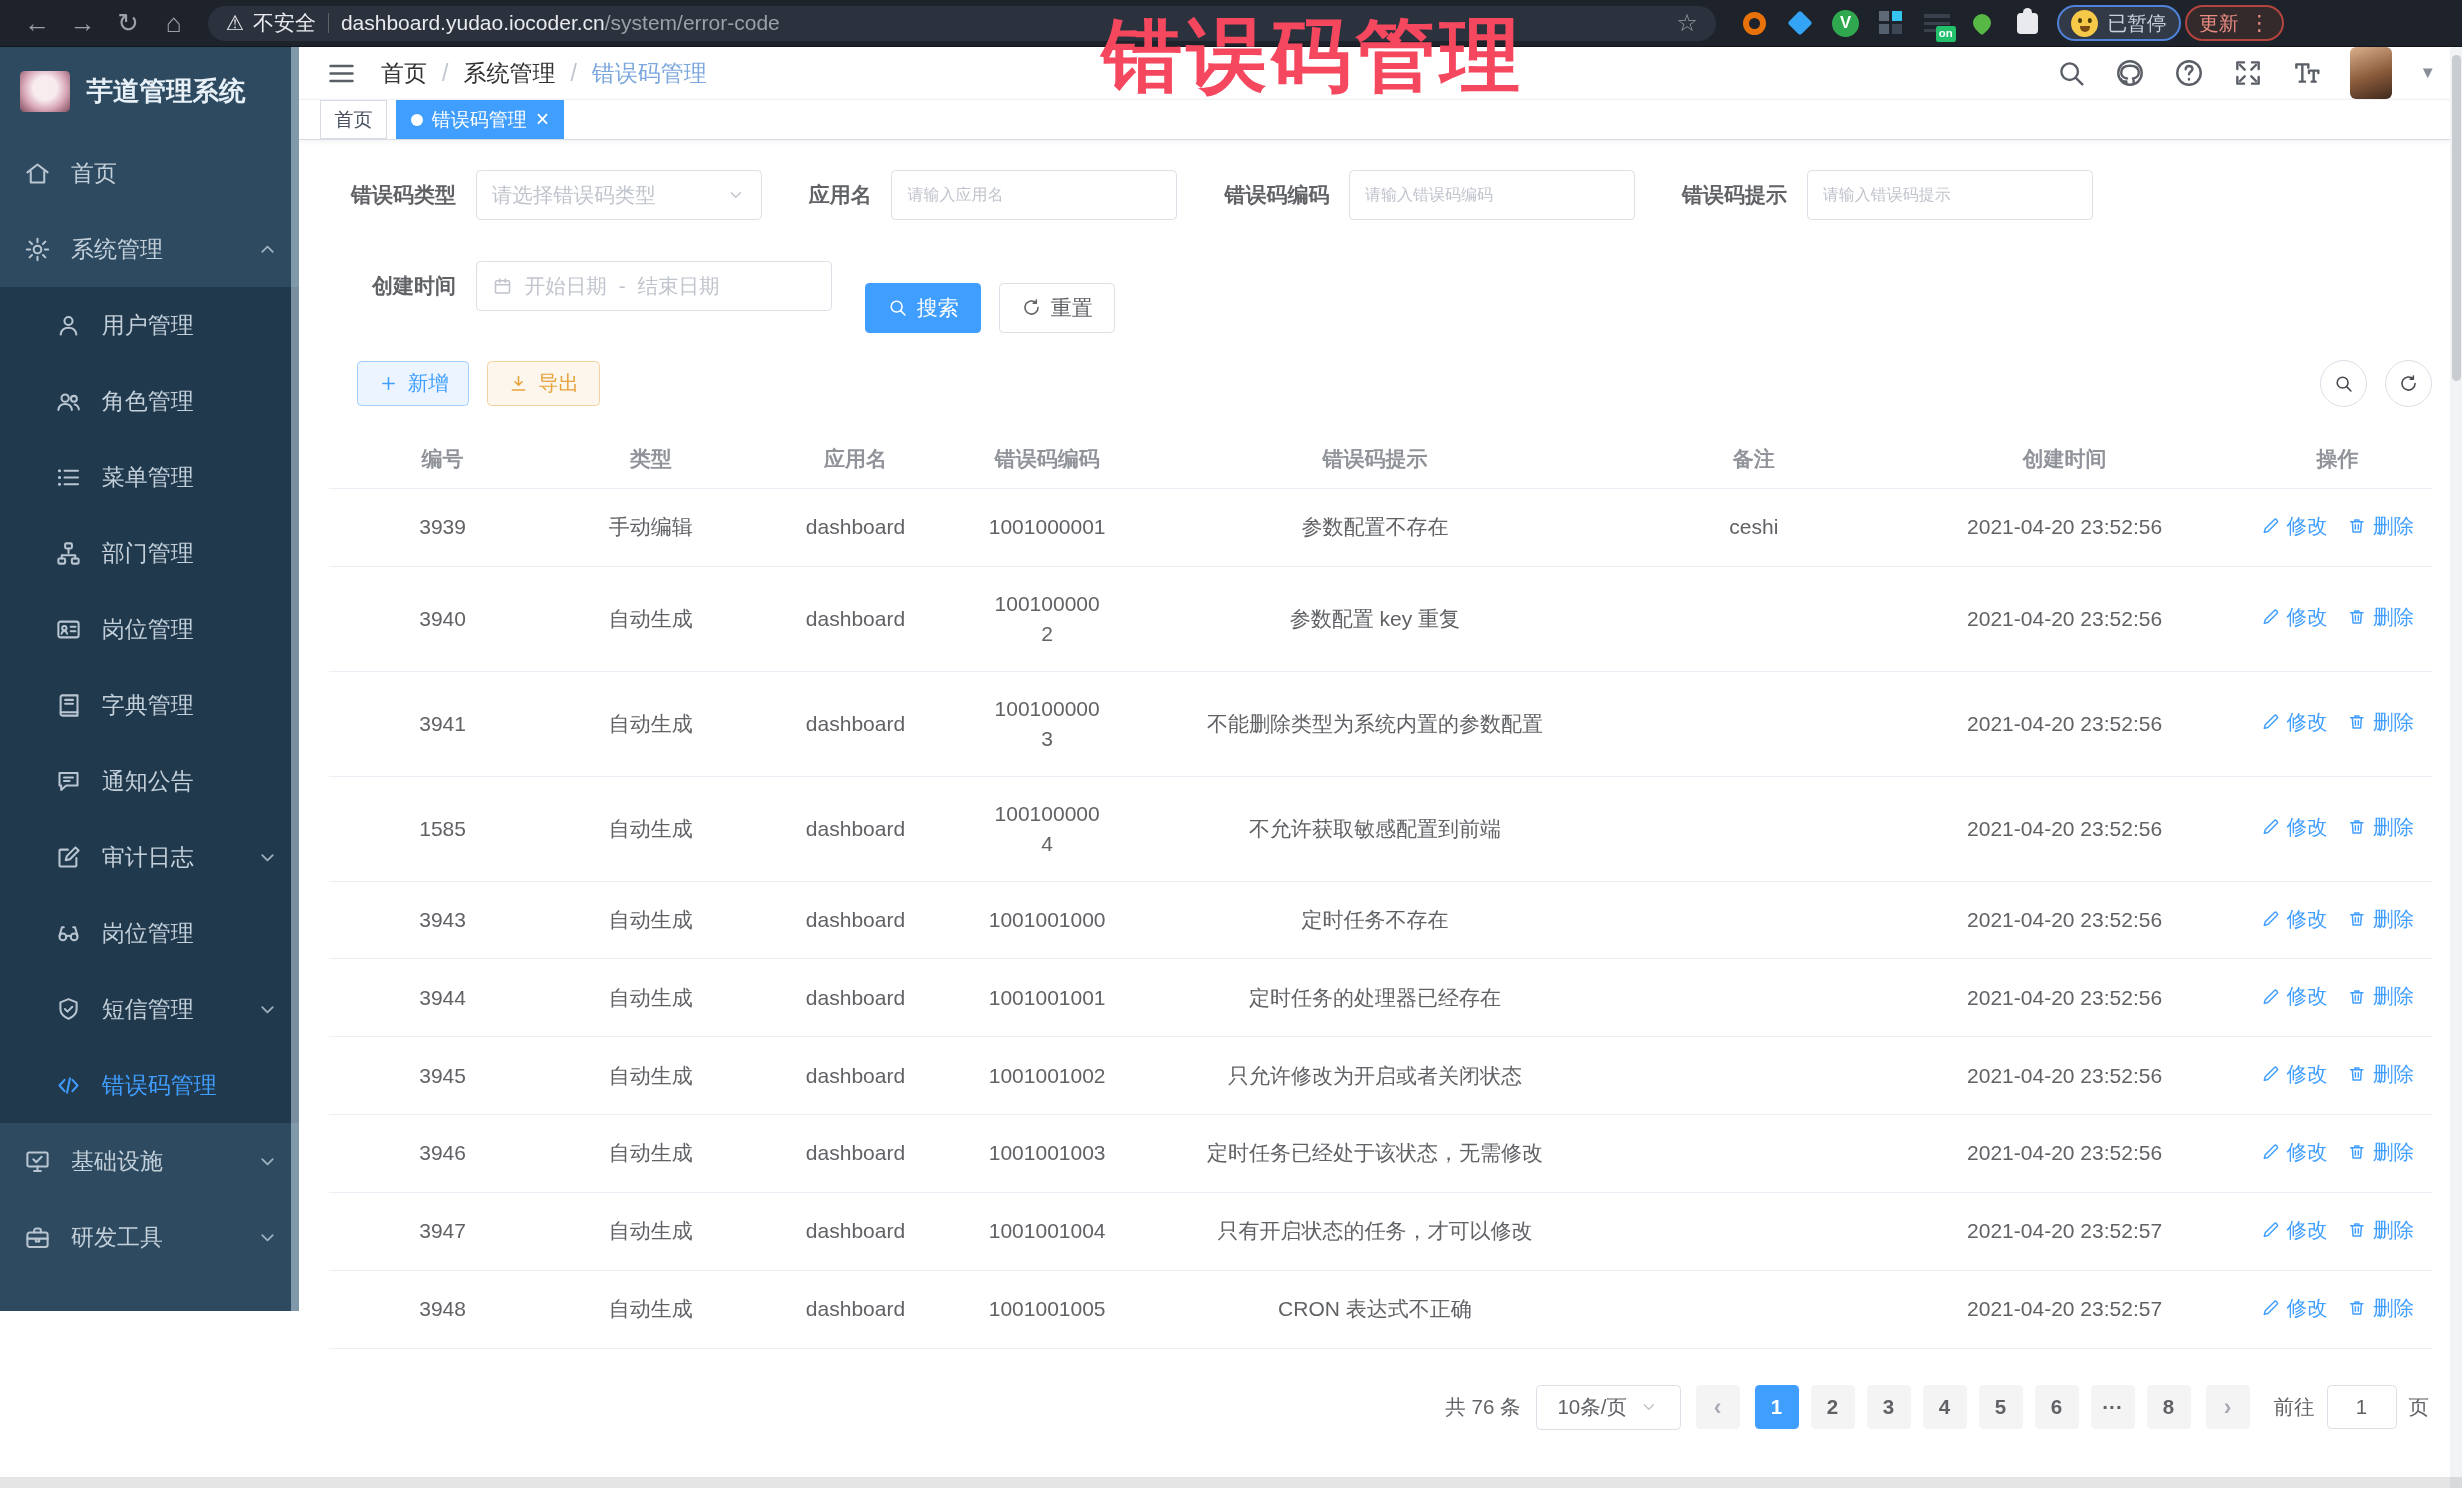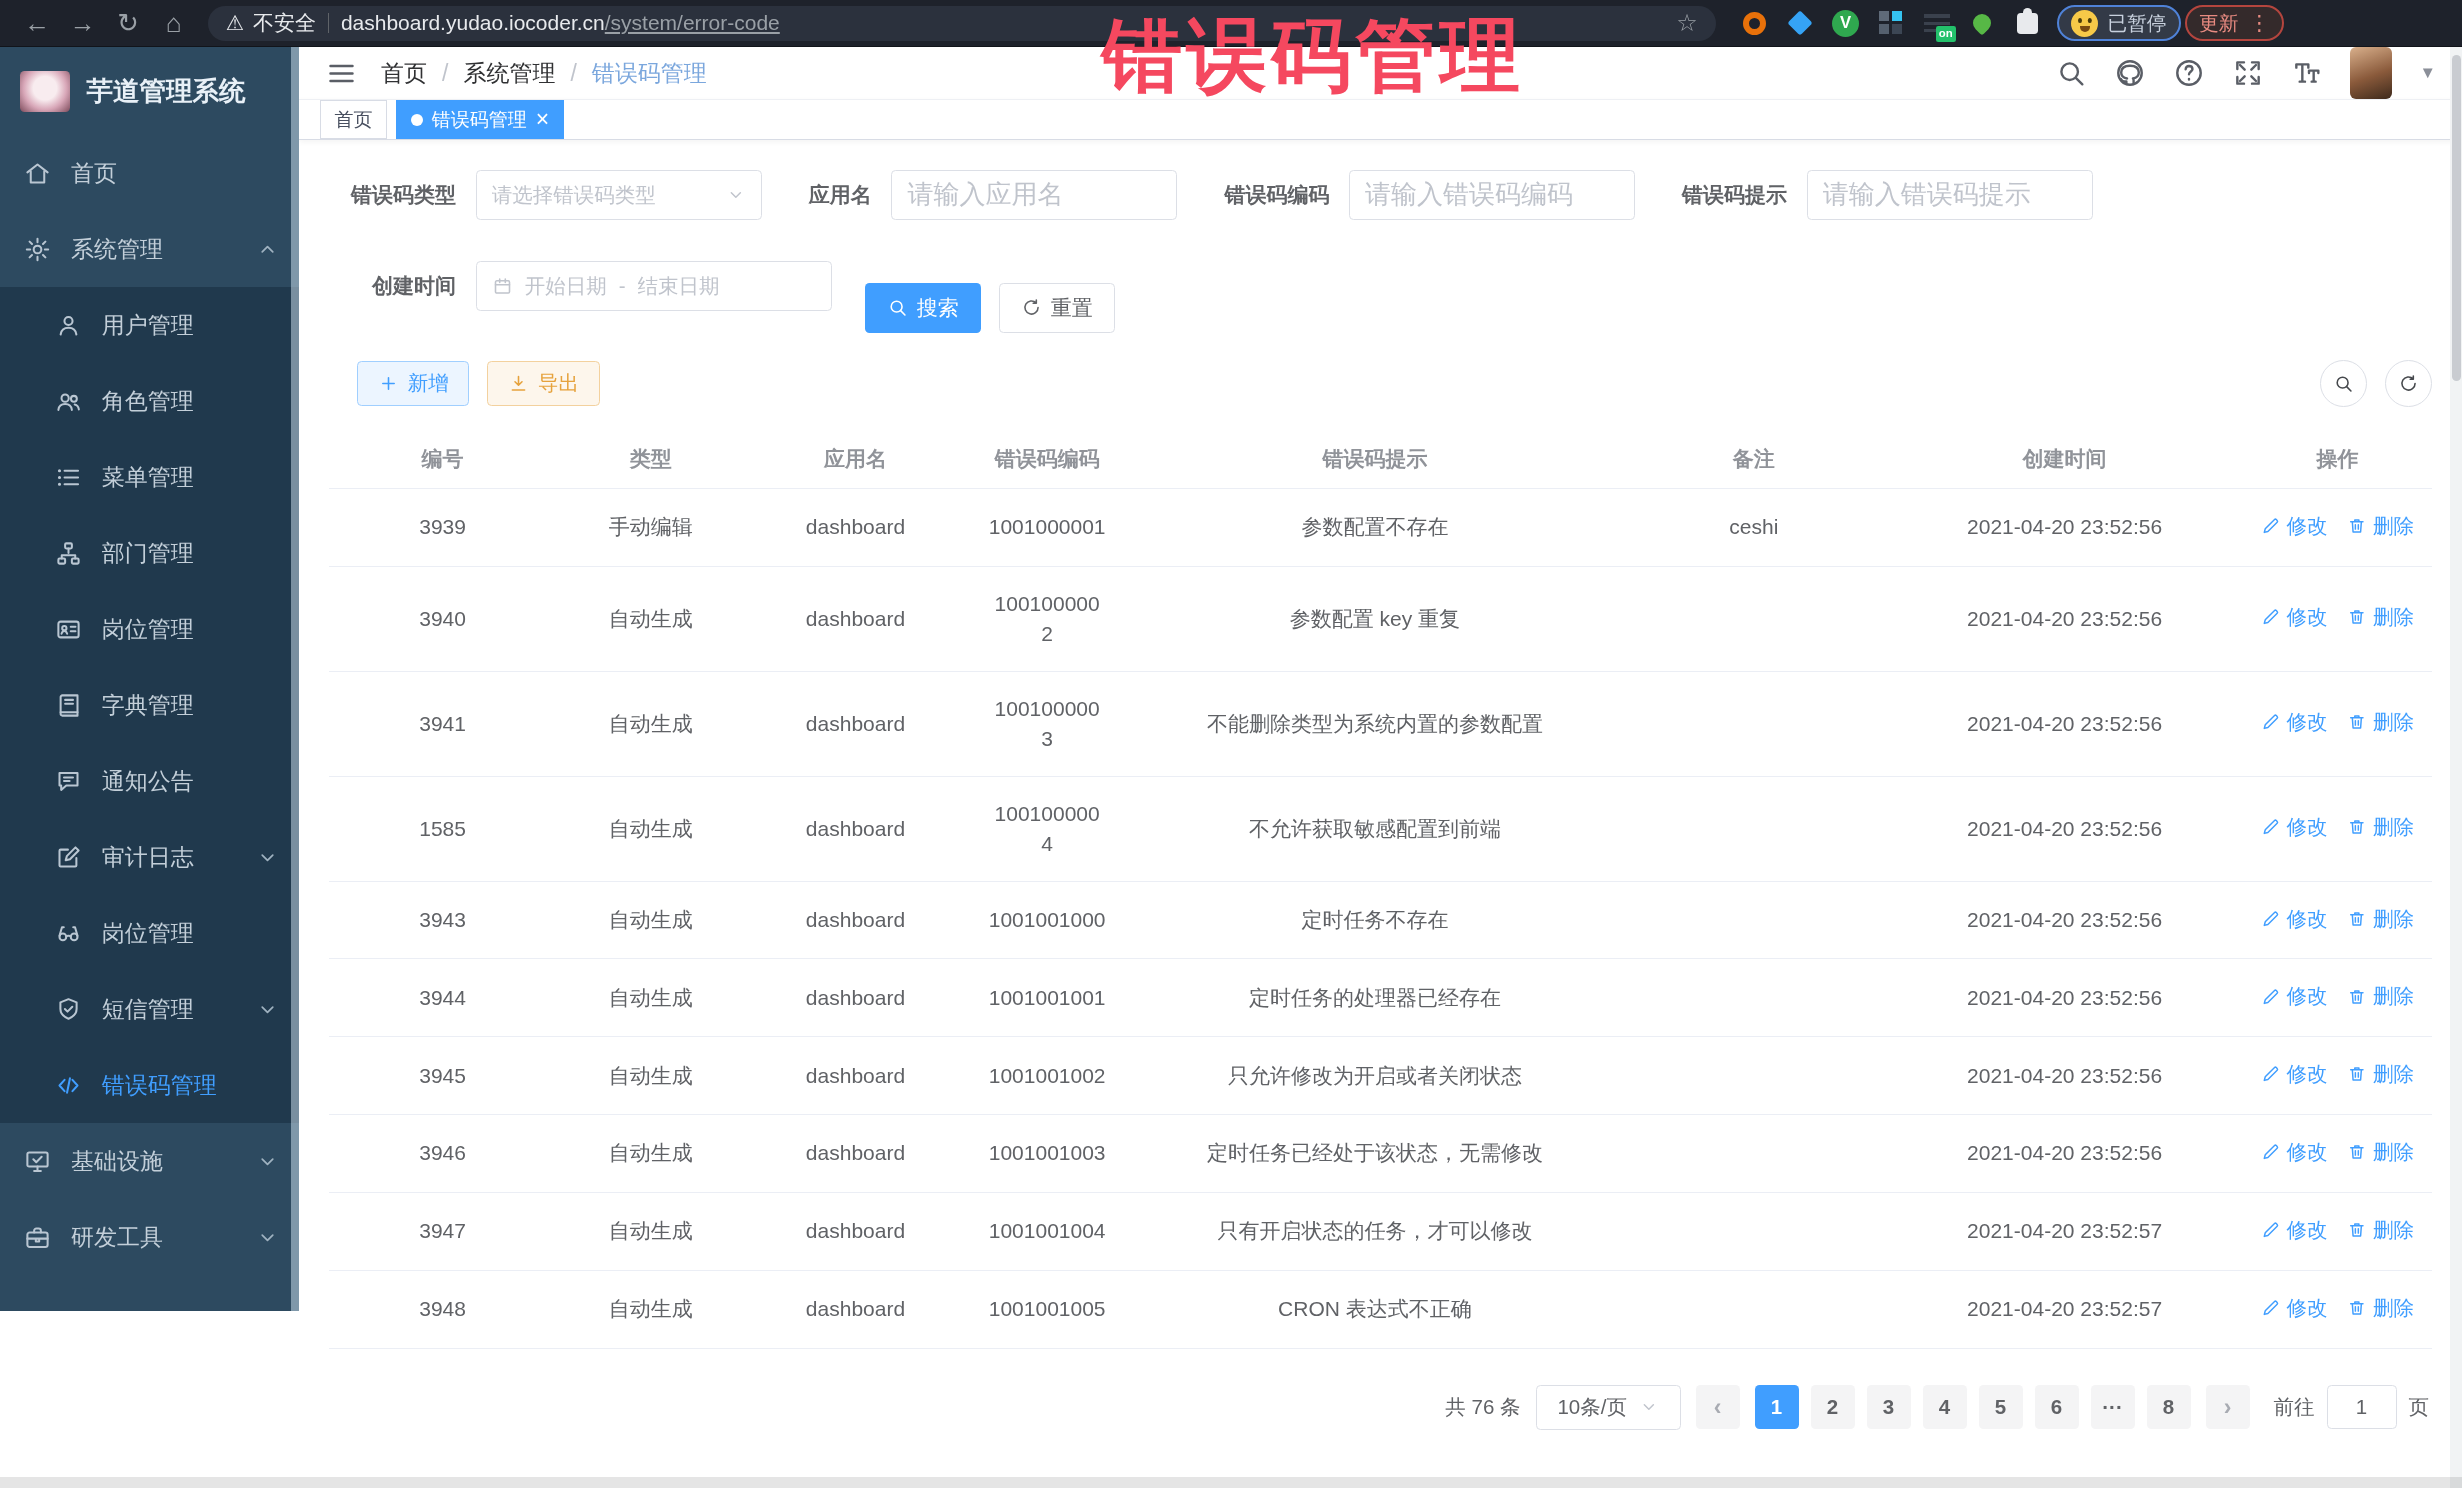--- a/index.html
+++ b/index.html
@@ -8,21 +8,21 @@
   .screen { position:relative; width:2462px; height:1488px; overflow:hidden; background:#fff; }
 
   
   .chrome { height:47px; background:#1e222b; display:flex; align-items:center; padding:0 16.7px; gap:4.5px; border-bottom:0.8px solid #11141a; }
   .cicon { color:#9aa0a6; font-size:26px; width:41px; text-align:center; flex:none; cursor:pointer; }
   .urlbar { flex:1; max-width:1508px; height:35px; background:#2b313d; border-radius:17.4px; display:flex; align-items:center; padding:0 18px; margin:0 9px; font-size:21px; }
   .warn { color:#e8eaed; font-size:20.5px; margin-right:9px; }
   .notsecure { color:#e8eaed; margin-right:12px; }
   .urlsep { width:0.8px; height:19.7px; background:#5f6368; margin-right:12px; }
   .host { color:#e8eaed; }
-  .path { color:#9aa0a6;text-decoration:underline; }
+  .path { color:#9aa0a6; }
   .star { margin-left:auto; color:#9aa0a6; font-size:24px; cursor:pointer; }
   .exts { display:flex; align-items:center; gap:10.6px; margin:0 7.6px; }
   .ext { width:35px; height:35px; display:flex; align-items:center; justify-content:center; position:relative; cursor:pointer; }
   .e-ring { width:23px; height:23px; border-radius:50%; border:6px solid #e8710a; }
   .e-gem { width:18px; height:18px; background:#35a3f5; transform:rotate(45deg); border-radius:3px; }
   .e-green { width:27px; height:27px; border-radius:50%; background:#2fa84f; color:#fff; font-weight:bold; font-size:16.7px; display:flex; align-items:center; justify-content:center; }
   .e-grid { position:relative; width:9.8px; height:9.8px; background:#5f6a78; box-shadow:13px 0 0 #35c3f0, 0 13px 0 #55606e, 13px 13px 0 #3c4654; margin:-13px 13px 13px -13px; transform:translate(6px,6px); }
   .e-bars { width:26px; height:18px; background:repeating-linear-gradient(#3a414d 0 3.8px, transparent 3.8px 7.6px); }
   .e-on { position:absolute; bottom:-1.5px; right:-1.5px; background:#23c16b; color:#fff; font-size:11.4px; line-height:1; padding:2.3px 3px; border-radius:2.3px; font-weight:bold; }
   .e-sprout { width:18px; height:18px; border-radius:50% 50% 50% 3px; background:#57b846; transform:rotate(-45deg); }
@@ -71,21 +71,21 @@
   .tag-close { font-size:23px; line-height:1; }
 
   .content { flex:1; padding:30px 30px 0; }
 
   
   .filter-row { display:flex; align-items:center; margin-bottom:19.7px; }
   .f-item { display:flex; align-items:center; margin-right:47px; }
   .f-label { font-size:21px; color:#606266; font-weight:600; margin-right:19.7px; white-space:nowrap; }
   .w160 { width:127px; text-align:right; }
   .f-input { width:286px; height:50px; border:0.8px solid #dcdfe6; border-radius:4.5px; display:flex; align-items:center; padding:0 15px; font-size:20.5px; background:#fff; }
-  .f-input input { border:none; outline:none; width:100%; font-size:26px; color:#737373; font-family:Liberation Serif, serif; background:transparent; }
+  .f-input input { border:none; outline:none; width:100%; font-size:16px; color:#737373; font-family:Liberation Sans, sans-serif; background:transparent; }
   .f-input input::placeholder { color:#c0c4cc; }
   .ph { color:#c0c4cc; flex:1; font-size:20.5px; white-space:nowrap; overflow:hidden; }
   .selchev { width:19.7px; height:19.7px; color:#c0c4cc; flex:none; }
   .selchev svg { width:100%; height:100%; }
   .daterange { width:356px; gap:12px; }
   .cal { width:21px; height:21px; color:#c0c4cc; flex:none; }
   .dash { color:#c0c4cc; }
   .btn { display:inline-flex; align-items:center; justify-content:center; gap:9px; height:50px; padding:0 21px; border-radius:4.5px; font-size:21px; cursor:pointer; border:0.8px solid transparent; white-space:nowrap;margin-top:43px; }
   .bicon { width:21px; height:21px; flex:none; }
   .btn-primary { background:#409eff; color:#fff; margin-left:33px; }

